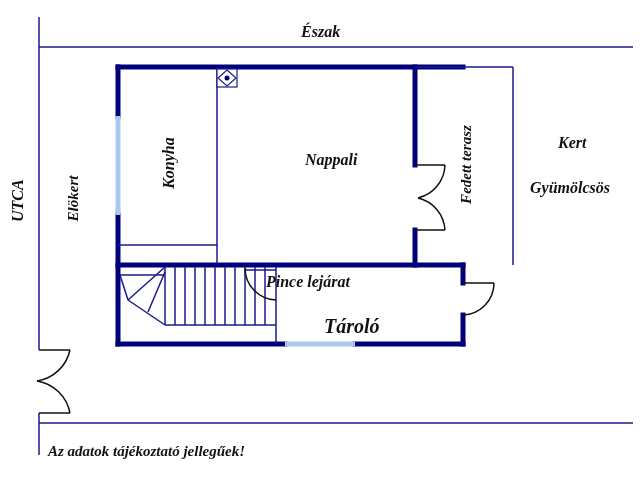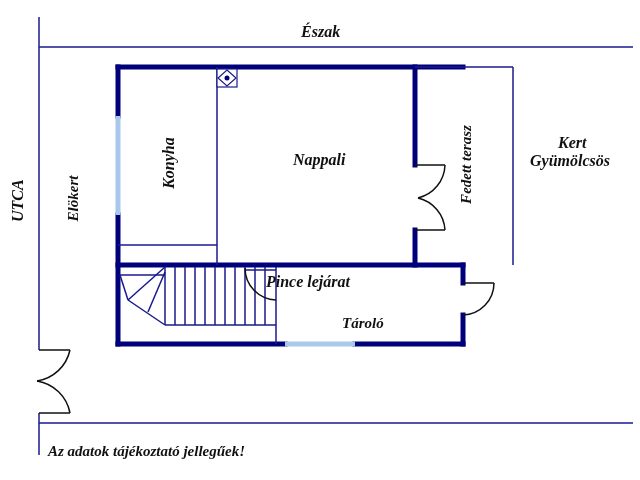--- a/index.html
+++ b/index.html
@@ -107,25 +107,25 @@
 </svg>
 
 <div class="lbl" style="left:301px; top:24px;text-align:center;">Észak</div>
 
 <div class="lbl rot" style="left:-2px; top:194px; width:40px; text-align:center;">UTCA</div>
 
 <div class="lbl rot" style="left:43px; top:191px; width:60px; text-align:center; font-size:15px;">Elökert</div>
 
 <div class="lbl rot" style="left:137px; top:155px; width:64px; text-align:center;">Konyha</div>
 
-<div class="lbl" style="left:293px; top:152px;text-align:right;">Nappali</div>
+<div class="lbl" style="left:305px; top:152px;text-align:right;">Nappali</div>
 
 <div class="lbl rot" style="left:414px; top:157px; width:104px; text-align:center; font-size:15px;">Fedett terasz</div>
 
 <div class="lbl" style="left:552px; top:135px;margin-left:6px;">Kert</div>
 
-<div class="lbl" style="left:530px; top:153px;">Gyümölcsös</div>
+<div class="lbl" style="left:530px; top:180px;">Gyümölcsös</div>
 
 <div class="lbl" style="left:266px; top:274px;">Pince lejárat</div>
 
-<div class="lbl" style="left:342px; top:316px; font-size:15px;">Tároló</div>
+<div class="lbl" style="left:324px; top:316px; font-size:20px;">Tároló</div>
 
 <div class="lbl" style="left:48px; top:444px; font-size:15px;">Az adatok tájékoztató jellegűek!</div>
 
 </body></html>

